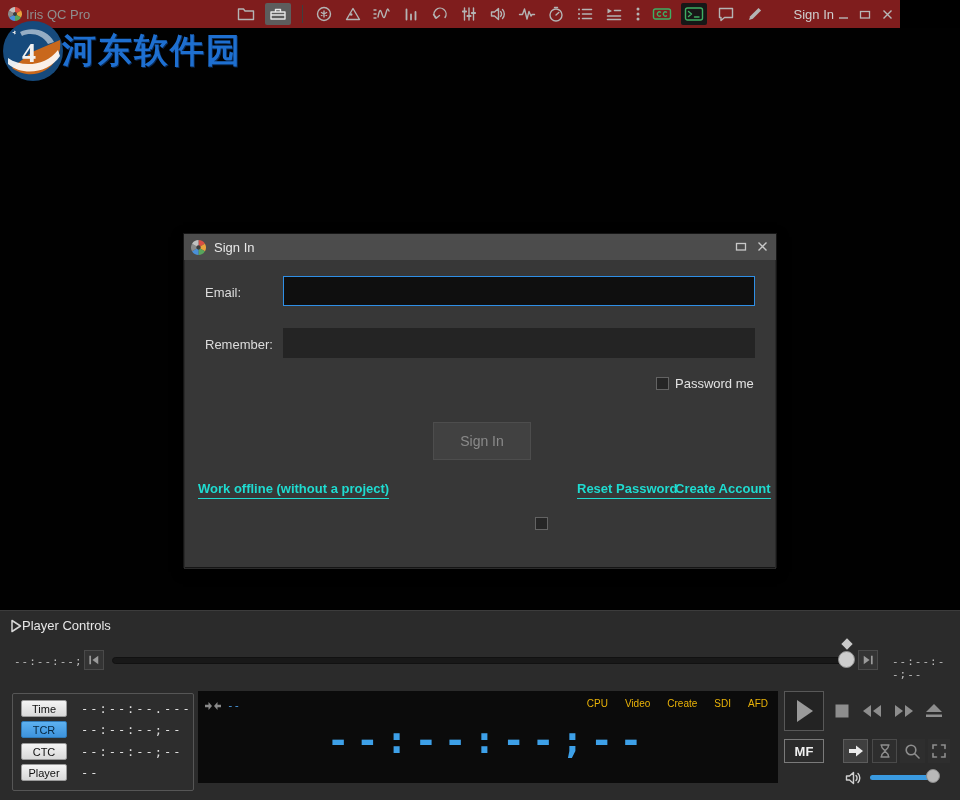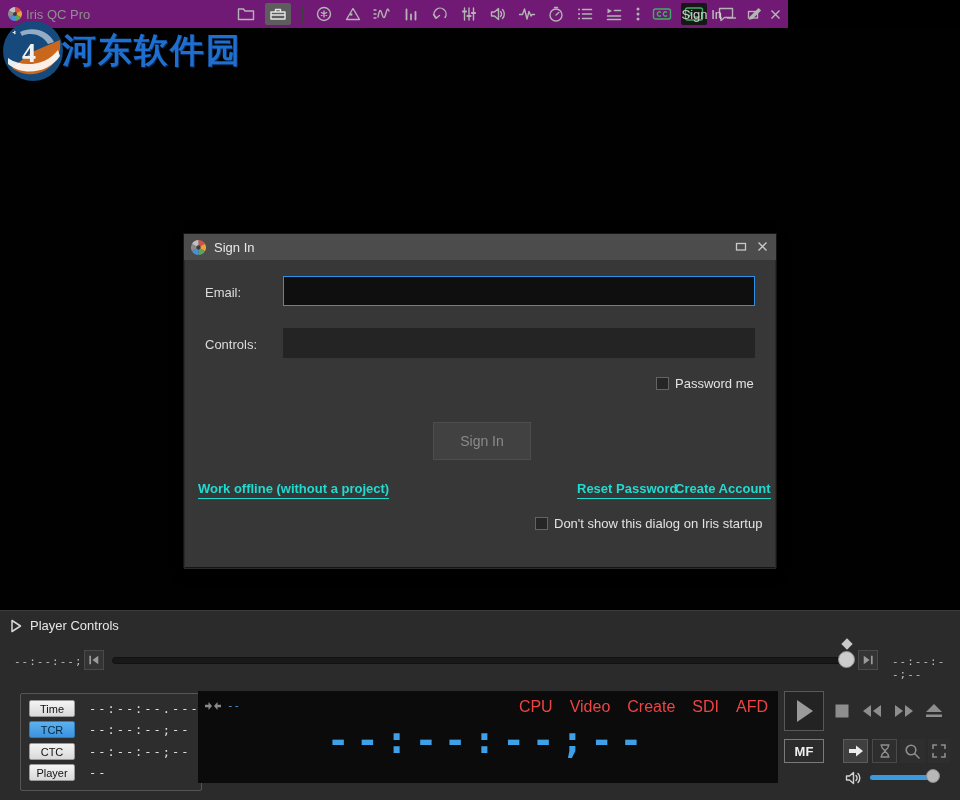--- a/index.html
+++ b/index.html
@@ -1,20 +1,20 @@
 <!DOCTYPE html>
 <html><head>
 <meta charset="utf-8">
 <style>
   *{box-sizing:border-box;margin:0;padding:0}
   html,body{width:960px;height:800px;overflow:hidden}
   body{position:relative;background:#000;font-family:"Liberation Sans",sans-serif;-webkit-font-smoothing:antialiased}
 
   
-  .titlebar{position:absolute;left:0;top:0;width:788px;height:28px;background:#701a75}
+  .titlebar{position:absolute;left:0;top:0;width:900px;height:28px;background:#7f1d1d}
   .app-logo{position:absolute;left:8px;top:7px;width:14px;height:14px}
   .app-title{position:absolute;left:26px;top:7px;font-size:13px;color:#8f8f8f}
   .toolbar{position:absolute;left:236px;top:1px;height:26px;display:flex;align-items:center;gap:9px}
   .tbtn{width:20px;height:22px;display:flex;align-items:center;justify-content:center;border-radius:2px}
   .tbtn.active-light{background:#5d5d5d;width:26px}
   .tbtn.active-dark{background:#171717;width:26px}
   .tsep{width:1px;height:18px;background:#3e3e3e;margin:0 2px}
   .signin-top{position:absolute;right:66px;top:7px;font-size:13px;color:#cfcfcf;cursor:pointer}
   .wctrls{position:absolute;right:6px;top:0;height:28px;display:flex;align-items:center;gap:8px}
   .wctrls .wb{width:14px;height:16px;display:flex;align-items:center;justify-content:center}
@@ -52,46 +52,46 @@
 
   .lnk{position:absolute;font-size:13px;font-weight:600;color:#1fdbd0;border-bottom:1px solid #1fdbd0;padding-bottom:2px;cursor:pointer;white-space:nowrap}
   .lnk-offline{left:13px;top:221px}
   .lnk-reset{left:392px;top:221px}
   .lnk-create{left:490px;top:221px}
   .chk-dontshow{left:350px;top:257px}
   .chk-dontshow-label{left:369px;top:256px}
 
   
   .player{position:absolute;left:0;top:610px;width:960px;height:190px;background:#2b2b2b;border-top:1px solid #3c3c3c}
-  .pc-header{position:absolute;left:10px;top:7px;display:flex;align-items:center;gap:8px}
+  .pc-header{position:absolute;left:10px;top:7px;display:flex;align-items:center;}
   .pc-title{font-size:13px;color:#e6e6e6}
 
   .tc{font-family:"DejaVu Sans Mono",monospace;font-size:11px;color:#bdbdbd;letter-spacing:1px}
   .tc-left{position:absolute;left:14px;top:44px}
   .tc-right{position:absolute;left:892px;top:44px}
   .skipbtn{position:absolute;top:39px;width:20px;height:20px;background:#343434;border:1px solid #4a4a4a;display:flex;align-items:center;justify-content:center}
   .skip-start{left:84px}
   .skip-end{left:858px}
   .seek-track{position:absolute;left:112px;top:46px;width:738px;height:7px;background:#181818;border:1px solid #111;border-radius:4px}
   .seek-thumb{position:absolute;left:838px;top:40px;width:17px;height:17px;border-radius:50%;background:#cdcdcd;border:1px solid #8e8e8e}
   .seek-marker{position:absolute;left:843px;top:29px;width:8px;height:8px;background:#c9c9c9;transform:rotate(45deg)}
 
   
-  .counters{position:absolute;left:20px;top:82px;width:182px;height:98px;background:#2d2d2d;border:1px solid #565656;border-radius:2px}
+  .counters{position:absolute;left:12px;top:82px;width:182px;height:98px;background:#2d2d2d;border:1px solid #565656;border-radius:2px}
   .crow{position:absolute;left:8px;display:flex;align-items:center}
   .cbtn{width:46px;height:17px;background:linear-gradient(#f4f4f4,#d9d9d9);border:1px solid #9a9a9a;border-radius:2px;font-size:11px;color:#111;display:flex;align-items:center;justify-content:center}
   .cbtn.active{background:linear-gradient(#5db1f0,#3d93dd);border-color:#2f7ab8;color:#06263f}
   .cval{margin-left:14px;font-family:"DejaVu Sans Mono",monospace;font-size:12px;color:#dedede;letter-spacing:2px;white-space:nowrap}
 
   
   .display{position:absolute;left:198px;top:80px;width:580px;height:92px;background:#0b0b0b}
   .range{position:absolute;left:7px;top:8px;display:flex;align-items:center;gap:6px}
   .range-val{font-family:"DejaVu Sans Mono",monospace;font-size:11px;color:#4a9ae0}
   .statuses{position:absolute;right:10px;top:7px;display:flex;gap:17px}
-  .status{font-size:16px;color:#ef4444}
+  .status{font-size:10px;color:#eab308}
   .bigtc{position:absolute;left:0;top:28px;width:100%;text-align:center;font-family:"DejaVu Sans Mono",monospace;font-size:37px;font-weight:bold;color:#3da0e8;letter-spacing:7px}
 
   
   .play-btn{position:absolute;left:784px;top:80px;width:40px;height:40px;background:#232323;border:1px solid #585858;display:flex;align-items:center;justify-content:center}
   .t1{position:absolute;top:88px;width:24px;height:24px;display:flex;align-items:center;justify-content:center}
   .b-stop{left:830px}.b-rew{left:860px}.b-ff{left:892px}.b-eject{left:922px}
   .mf-btn{position:absolute;left:784px;top:128px;width:40px;height:24px;background:#2b2b2b;border:1px solid #7a7a7a;color:#f0f0f0;font-size:13px;font-weight:bold;display:flex;align-items:center;justify-content:center}
   .t2{position:absolute;top:128px;width:25px;height:24px;display:flex;align-items:center;justify-content:center;border:1px solid #4a4a4a;background:#2e2e2e}
   .b-goto{left:843px;background:#3f3f3f;border-color:#5c5c5c}
   .b-hour{left:872px}
@@ -278,34 +278,33 @@
               <rect x="1.5" y="2.5" width="9" height="6.5" fill="none" stroke="#c8c8c8" stroke-width="1.3"></rect>
             </svg></div>
         <div><svg width="11" height="11" viewBox="0 0 11 11">
               <path d="M1.5 1.5l8 8M9.5 1.5l-8 8" stroke="#c8c8c8" stroke-width="1.4"></path>
             </svg></div>
       </div>
     </div>
     <div class="dlg-body">
       <span class="lbl lbl-email">Email:</span>
       <input class="inp inp-email" type="text" value="" style="">
-      <span class="lbl lbl-password">Controls:</span>
+      <span class="lbl lbl-password">Remember:</span>
       <input class="inp inp-password" type="password" value="" style="">
 
       <div class="chk chk-remember"></div>
       <span class="chk-label chk-remember-label">Password me</span>
 
       <div class="btn-signin">Sign In</div>
 
       <span class="lnk lnk-offline">Work offline (without a project)</span>
       <span class="lnk lnk-reset">Reset Password</span>
       <span class="lnk lnk-create">Create Account</span>
 
       <div class="chk chk-dontshow"></div>
-      <span class="chk-label chk-dontshow-label">Don't show this dialog on Iris startup</span>
     </div>
   </div>
 </div>
 
 <div class="player">
   <div class="pc-header">
     <svg width="12" height="14" viewBox="0 0 12 14">
         <path d="M2 1.5l8.5 5.5L2 12.5z" fill="none" stroke="#d8d8d8" stroke-width="1.5" stroke-linejoin="round"></path>
       </svg>
     <span class="pc-title">Player Controls</span>

